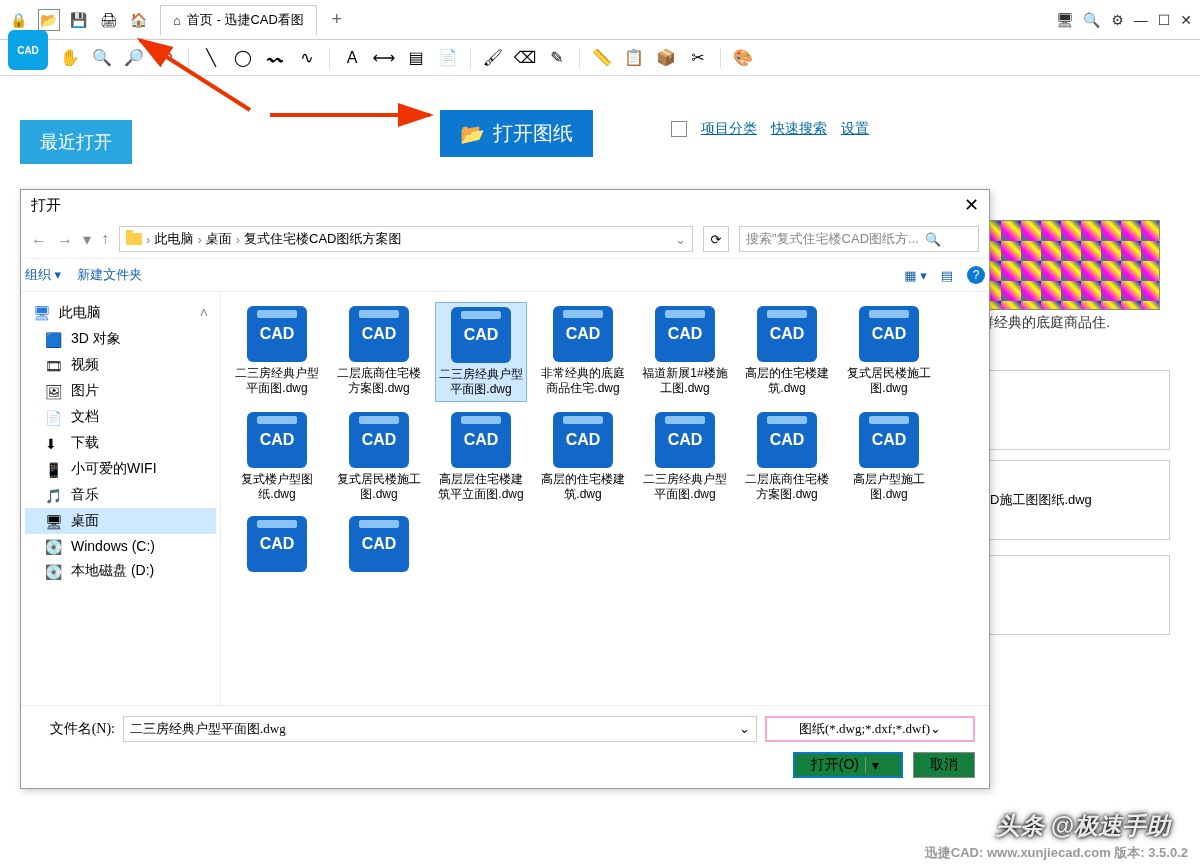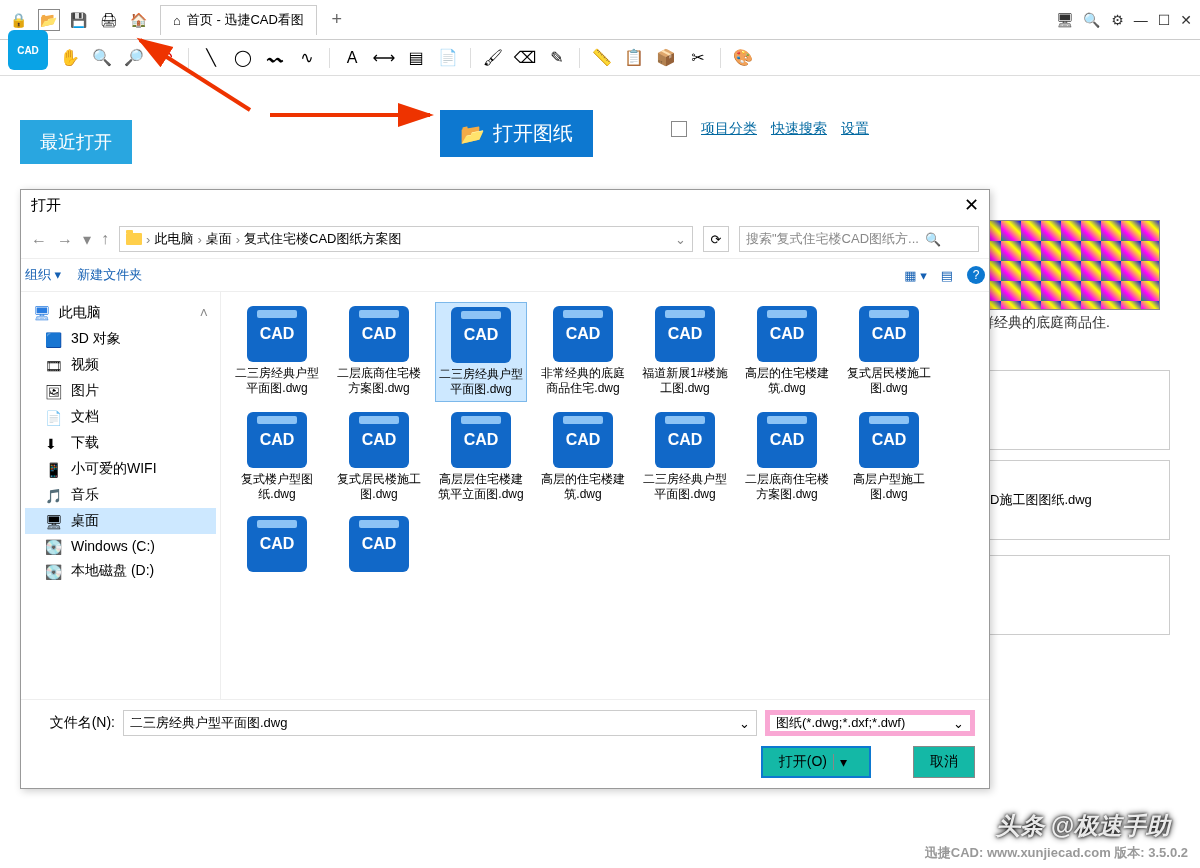--- a/index.html
+++ b/index.html
@@ -54,26 +54,26 @@
 .tree-item.sel { background: #cde8ff; }
 .tree-ic { width: 18px; height: 14px; display:inline-block; }
 
 .files { flex: 1; padding: 10px; display: flex; flex-wrap: wrap; align-content: flex-start; gap: 6px 10px; overflow-y: auto; }
 .file { width: 92px; display: flex; flex-direction: column; align-items: center; text-align: center; font-size: 12px; padding: 4px 2px; line-height: 1.25; }
 .file.sel { background: #cde8ff; border: 1px solid #7cb8ea; }
 .cad-ic { width: 60px; height: 56px; background: #1168c8; border-radius: 6px; display: flex; align-items: center; justify-content: center; color: #fff; font-weight: bold; font-size: 16px; margin-bottom: 4px; position: relative; }
 .cad-ic::before { content:""; position:absolute; top:4px; left:10px; right:10px; height:8px; background:#8cc3f5; border-radius:2px;}
 
 .dlg-footer { border-top: 1px solid #eee; padding: 10px 14px; display: flex; flex-direction: column; gap: 10px; }
-.fn-row { display: flex; align-items: center; gap: 8px; }
+.fn-row { display: flex; align-items: center; gap: 8px; font-family: Liberation Serif, serif; }
 .fn-label { width: 80px; text-align: right; font-size: 14px; }
 .fn-input { flex: 1; height: 26px; border: 1px solid #ccc; padding: 0 6px; display: flex; align-items: center; justify-content: space-between; }
-.filter { width: 210px; height: 26px; border: 5px solid #f9a8d4; padding: 0 6px; display: flex; align-items: center; justify-content: space-between; font-size: 13px; }
+.filter { width: 210px; height: 26px; border: 2px solid #f9a8d4; padding: 0 6px; display: flex; align-items: center; justify-content: center; font-size: 13px; }
 .btn-row { display: flex; justify-content: flex-end; gap: 10px; }
-.dlg-btn { height: 32px; padding: 0 16px; border: 1px solid #888; background: #14b8a6; font-size: 14px; display:flex; align-items:center;margin-left:32px;}
+.dlg-btn { height: 26px; padding: 0 16px; border: 1px solid #888; background: #15803d; font-size: 14px; display:flex; align-items:center;}
 .dlg-btn.primary { border: 2px solid #0d78d0; }
 .split-arrow { width: 20px; border-left: 1px solid #888; display:flex; align-items:center; justify-content:center; margin-left:6px;}
 
 
 .app-footer { position: absolute; bottom: 6px; right: 12px; font-size: 13px; color: #999; font-weight: bold; }
 .watermark { position: absolute; bottom: 26px; right: 30px; font-size: 24px; color: rgba(255,255,255,0.9); text-shadow: 0 0 6px #000, 0 0 3px #000; font-style: italic; font-weight: bold; }
 
 .folder-ic { width:16px; height:12px; background:#ffcf4b; border-radius:1px; display:inline-block; position:relative;}
 .folder-ic::before{content:"";position:absolute;top:-3px;left:0;width:7px;height:3px;background:#ffcf4b;border-radius:1px 1px 0 0;}
 </style>

